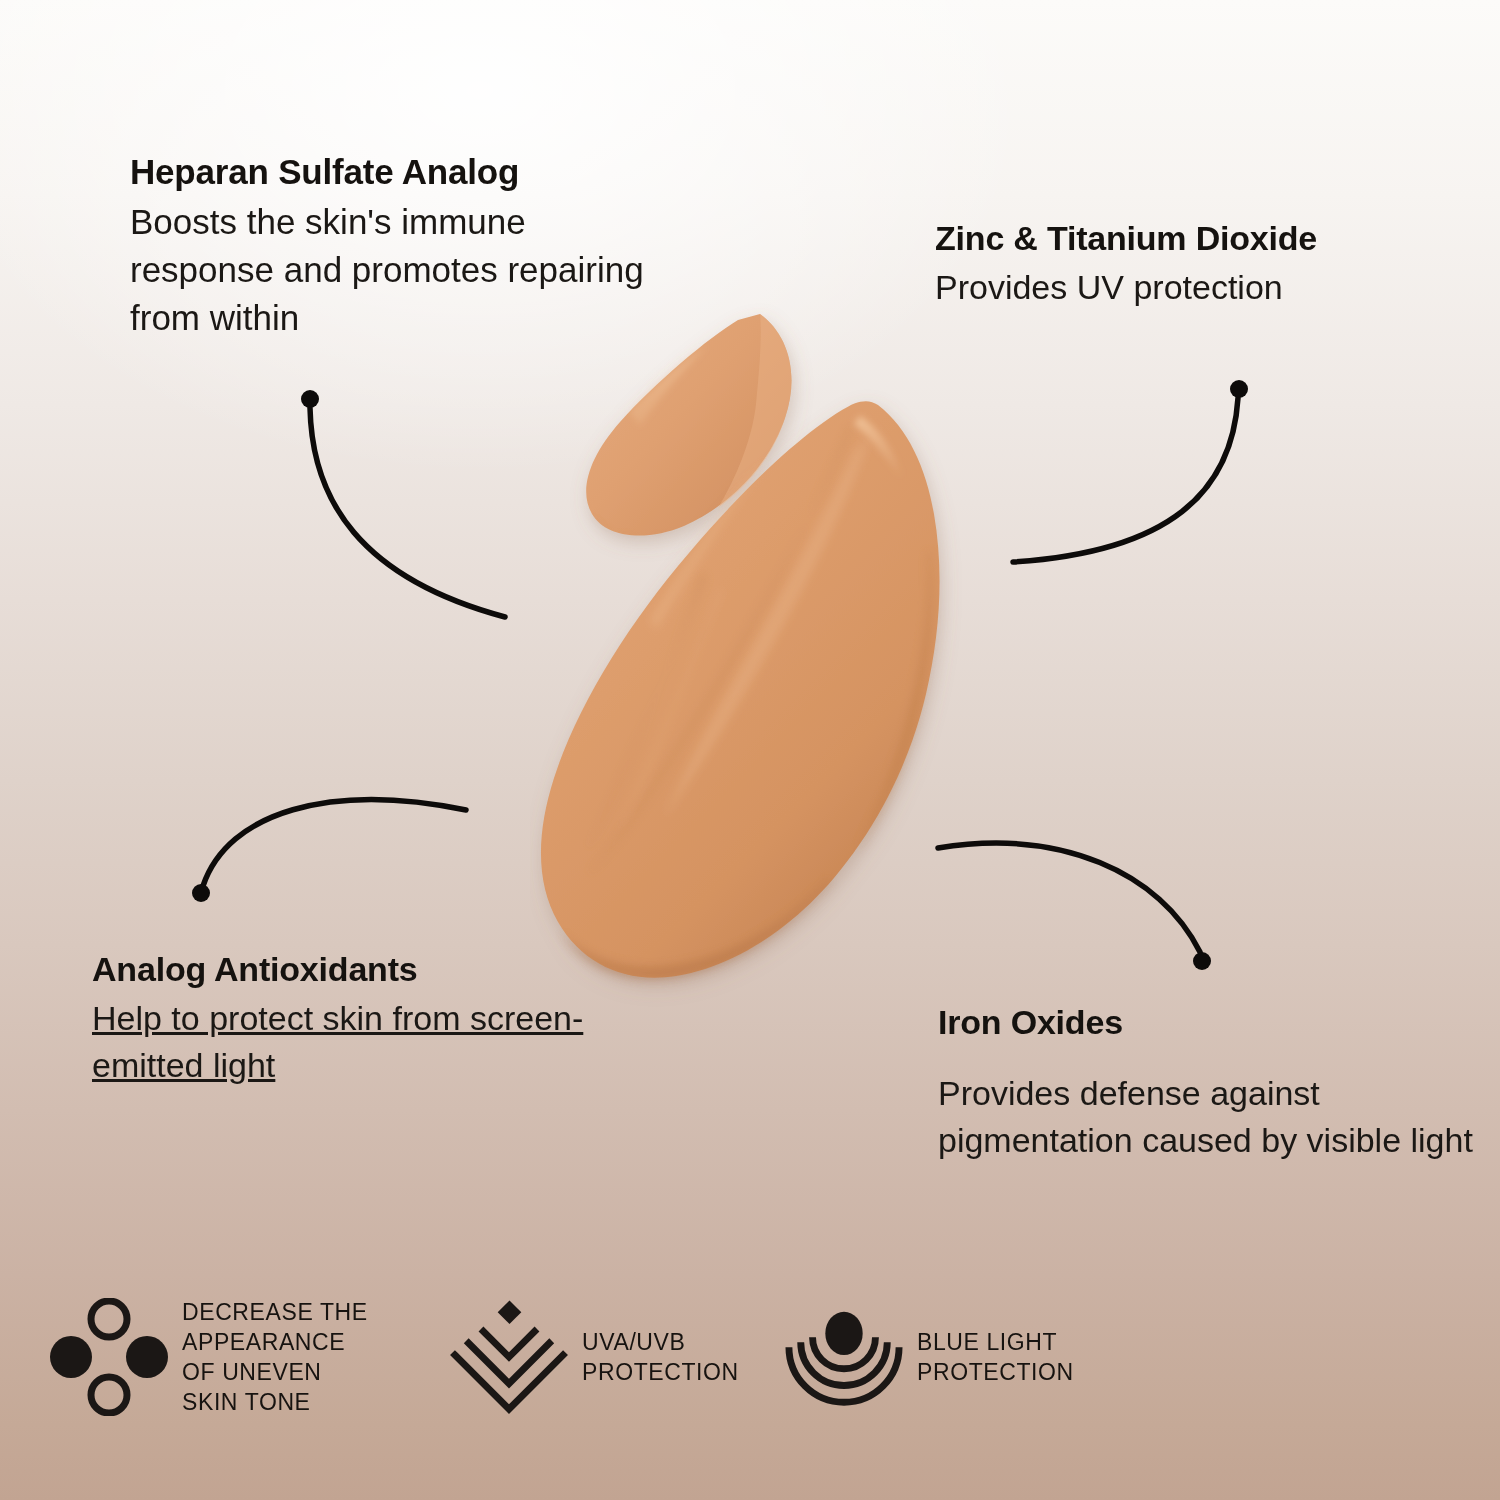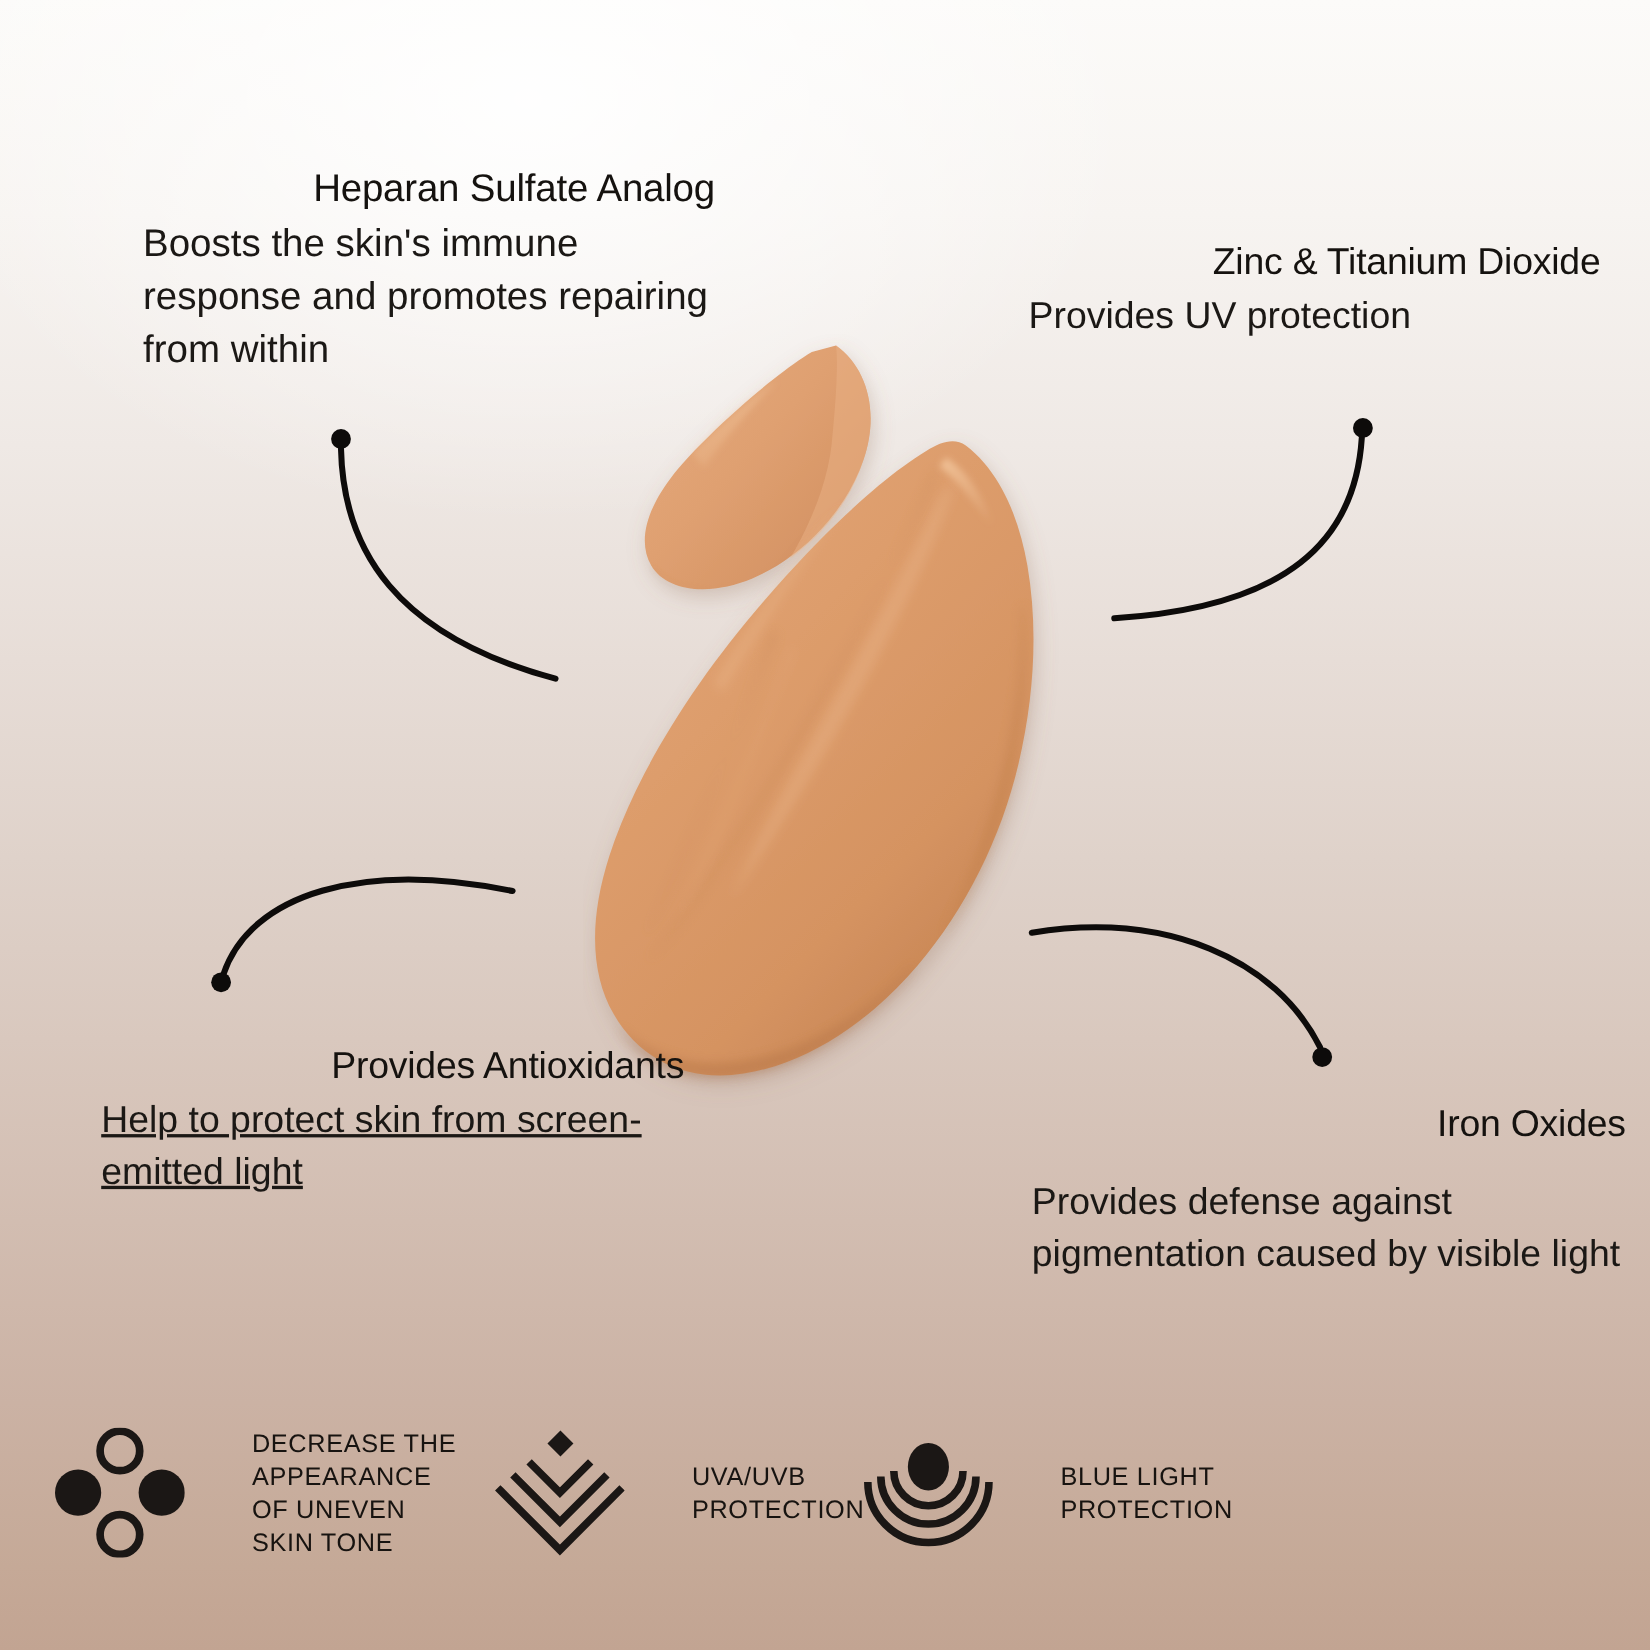--- a/index.html
+++ b/index.html
@@ -42,26 +42,25 @@
   #connectors {
     position: absolute;
     left: 0; top: 0;
     width: 1500px; height: 1500px;
     pointer-events: none;
   }
 
   
   .callout { position: absolute; }
   .callout .c-title {
-    font-weight: 400;
+    font-weight: 700;
     color: #15120f;
     letter-spacing: -0.2px;
     margin: 0 0 2px 0;
     white-space: nowrap;
-    text-align: right;
   }
   .callout .c-body {
     font-weight: 400;
     color: #1b1815;
     margin: 0;
   }
 
   #callout-heparan { left: 130px; top: 148px; width: 520px; }
   #callout-heparan .c-title { font-size: 35px; line-height: 48px; }
   #callout-heparan .c-body  { font-size: 35px; line-height: 48px; }
@@ -97,21 +96,20 @@
     flex: 0 0 auto;
     display: block;
   }
   .benefit .b-label {
     font-size: 23px;
     line-height: 30px;
     letter-spacing: 0.6px;
     color: #171310;
     font-weight: 400;
     white-space: pre-line;
-    margin-left: 47px;
   }
   #benefit-0 { width: 400px; }
   #benefit-1 { width: 345px; }
   #benefit-2 { width: 335px; }
   #benefit-3 { width: 340px; }
 </style>
 </head>
 <body>
 
 <div id="stage">
@@ -206,21 +204,21 @@
     <p class="c-title">Heparan Sulfate Analog</p>
     <p class="c-body">Boosts the skin's immune response and promotes repairing from within</p>
   </div>
 
   <div class="callout" id="callout-zinc">
     <p class="c-title">Zinc &amp; Titanium Dioxide</p>
     <p class="c-body">Provides UV protection</p>
   </div>
 
   <div class="callout" id="callout-antiox">
-    <p class="c-title">Provides Antioxidants</p>
+    <p class="c-title">Analog Antioxidants</p>
     <p class="c-body">Help to protect skin from screen-emitted light</p>
   </div>
 
   <div class="callout" id="callout-iron">
     <p class="c-title">Iron Oxides</p>
     <p class="c-body">Provides defense against pigmentation caused by visible light</p>
   </div>
 
   <div id="benefit-strip">
 

